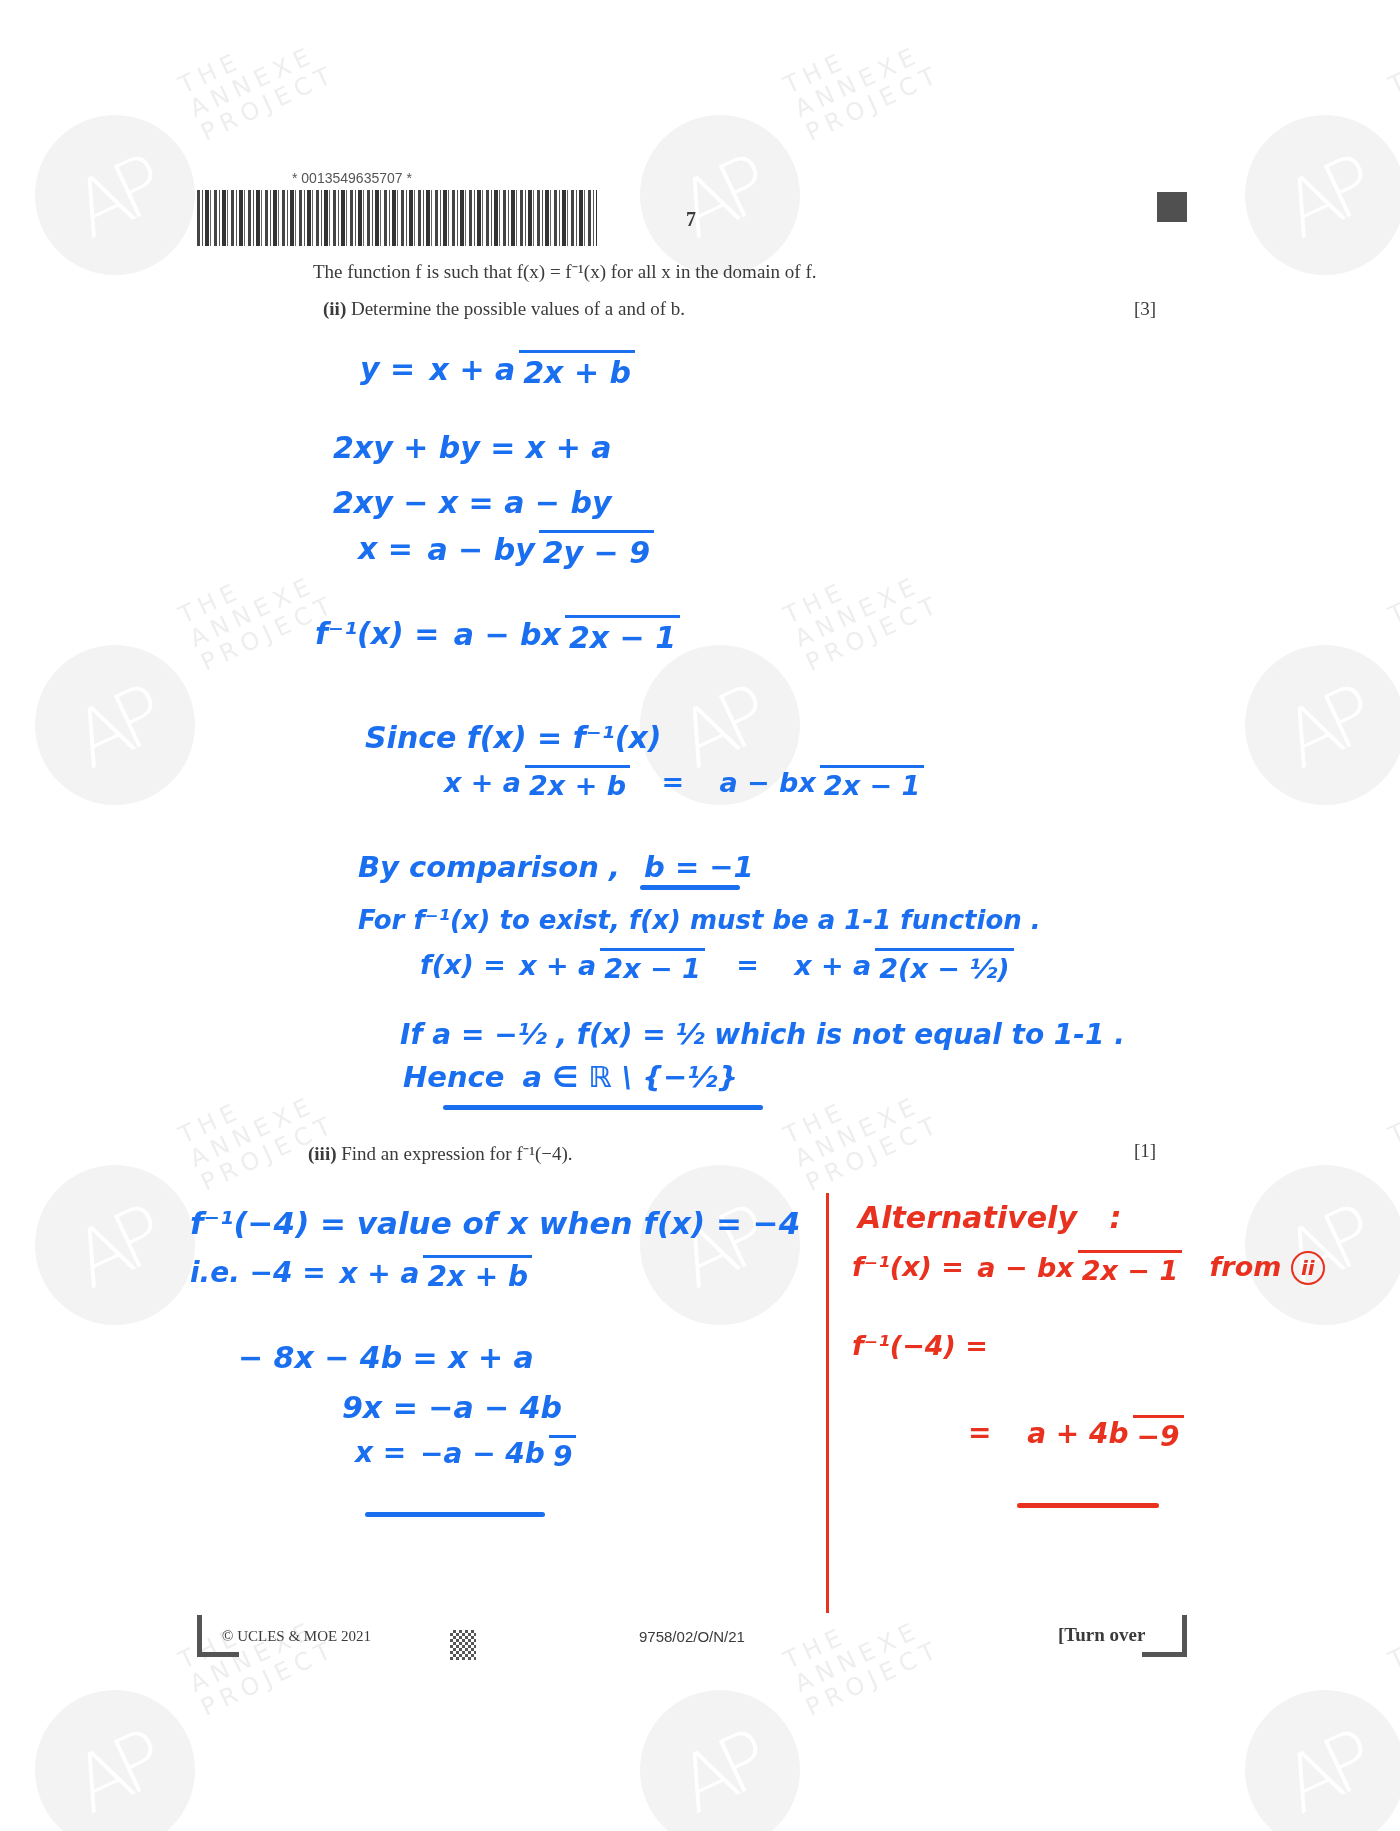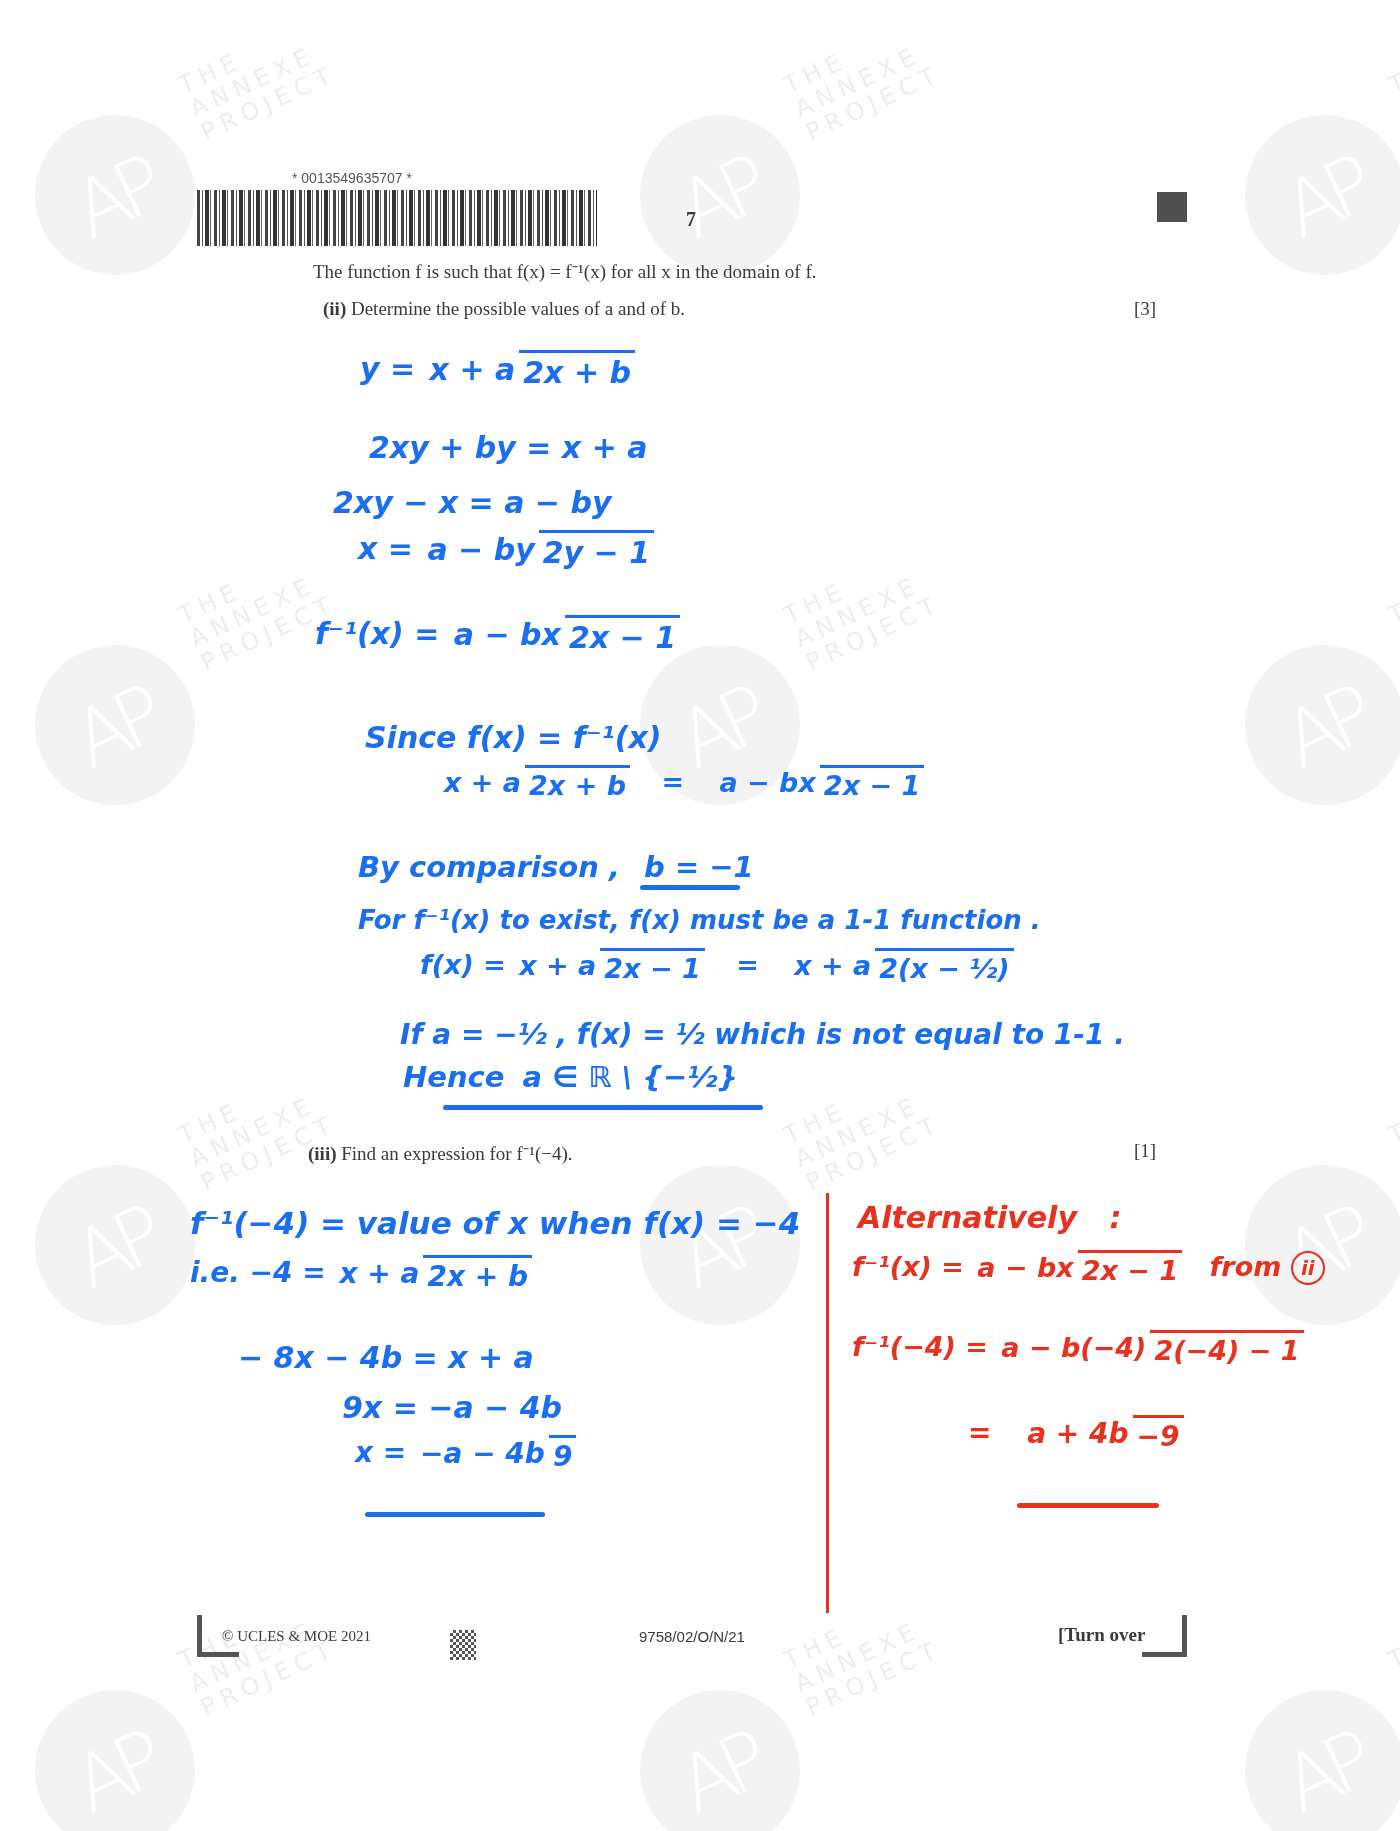--- a/index.html
+++ b/index.html
@@ -128,27 +128,27 @@
 </div>
 <div class="abs printed" style="left:1134px; top:298px;">[3]</div>
 
 <div class="abs hw-blue" style="left:360px; top:350px; font-size:30px;">
   <span>y =</span>
   <span class="frac">
       <span class="num">x + a</span>
       <span class="den">2x + b</span>
     </span>
 </div>
-<div class="abs hw-blue" style="left:333px; top:430px; font-size:30px;margin-left:36px;">2xy + by = x + a</div>
+<div class="abs hw-blue" style="left:333px; top:430px; font-size:30px;">2xy + by = x + a</div>
 <div class="abs hw-blue" style="left:333px; top:485px; font-size:30px;">2xy − x = a − by</div>
 <div class="abs hw-blue" style="left:358px; top:530px; font-size:30px;">
   <span>x =</span>
   <span class="frac">
       <span class="num">a − by</span>
-      <span class="den">2y − 1</span>
+      <span class="den">2y − 9</span>
     </span>
 </div>
 <div class="abs hw-blue" style="left:315px; top:615px; font-size:30px;">
   <span>f⁻¹(x) =</span>
   <span class="frac">
       <span class="num">a − bx</span>
       <span class="den">2x − 1</span>
     </span>
 </div>
 <div class="abs hw-blue" style="left:365px; top:720px; font-size:30px;">Since  f(x) = f⁻¹(x)</div>
@@ -223,24 +223,20 @@
   <span>f⁻¹(x) =</span>
   <span class="frac">
       <span class="num">a − bx</span>
       <span class="den">2x − 1</span>
     </span>
   <span style="margin-left:18px;">from</span>
   <span class="circle-ii">ii</span>
 </div>
 <div class="abs hw-red" style="left:852px; top:1330px; font-size:27px;">
   <span>f⁻¹(−4) =</span>
-  <span class="frac">
-      <span class="num">a − b(−4)</span>
-      <span class="den">2(−4) − 1</span>
-    </span>
 </div>
 <div class="abs hw-red" style="left:968px; top:1415px; font-size:28px;">
   <span>=</span>
   <span style="margin-left:22px;" class="frac">
       <span class="num">a + 4b</span>
       <span class="den">−9</span>
     </span>
 </div>
 <div class="uline-red" style="left:1017px; top:1503px; width:142px;"></div>
 

